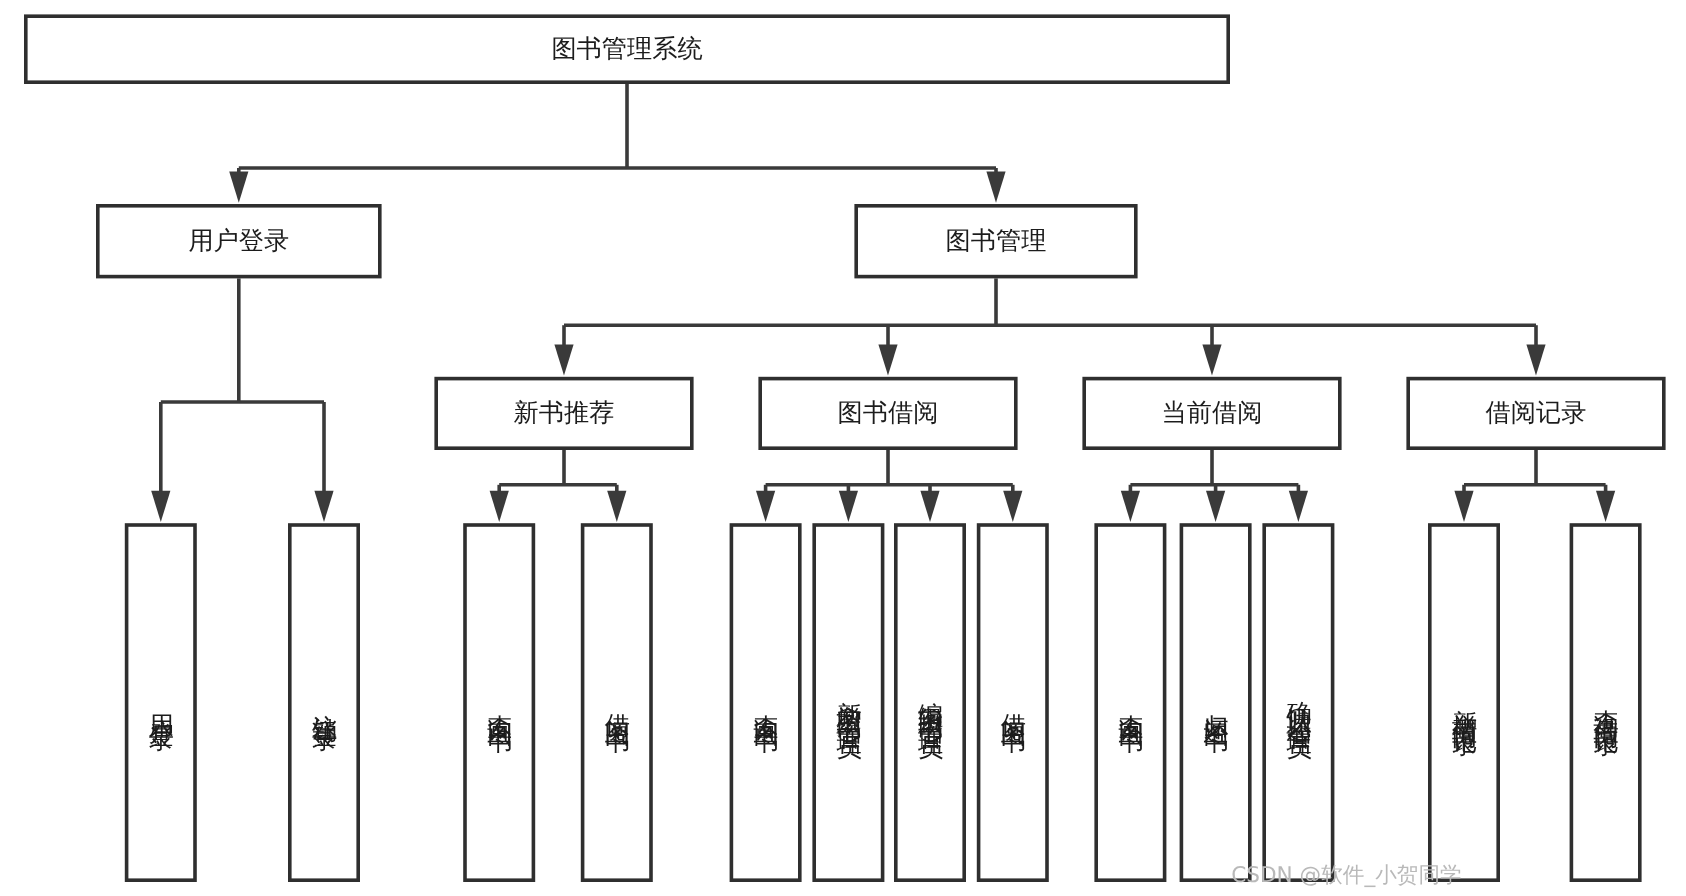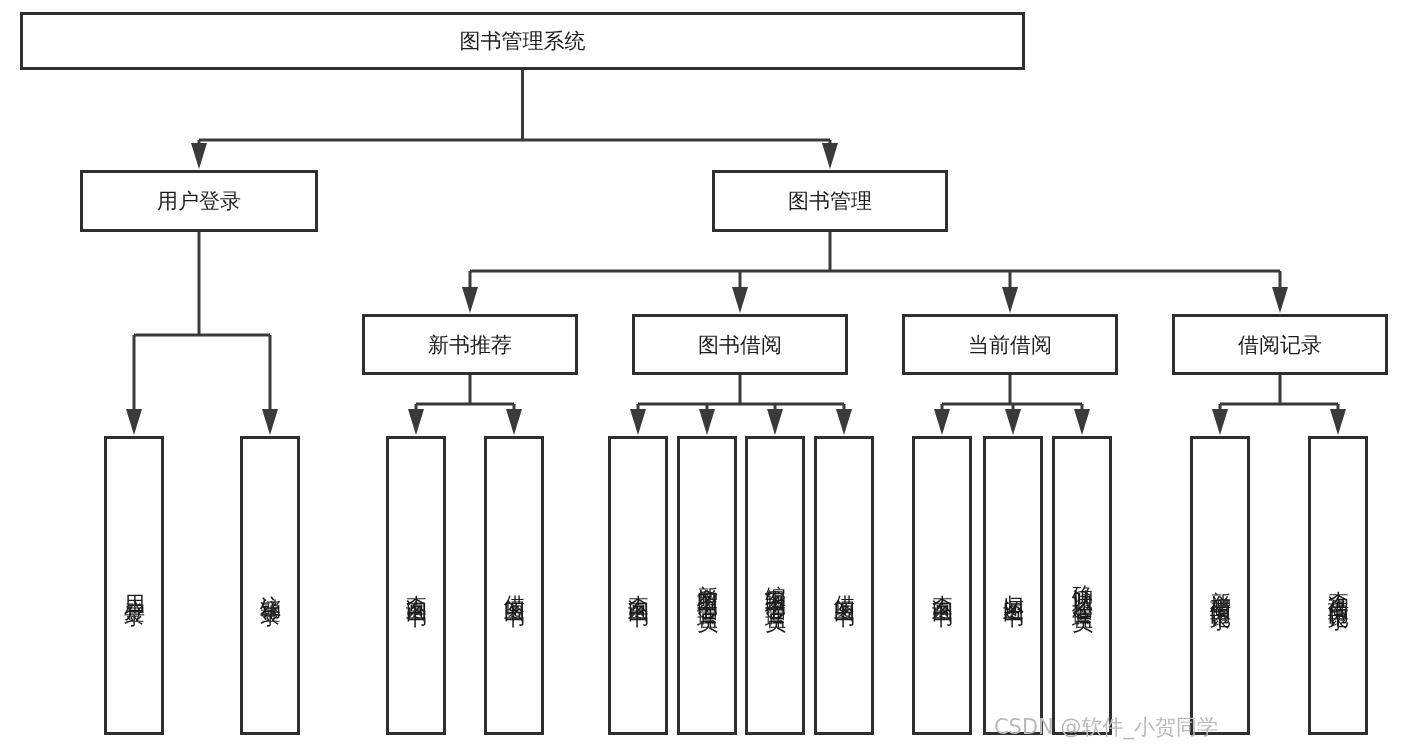--- a/index.html
+++ b/index.html
@@ -65,21 +65,21 @@
     line-height: 1;
     letter-spacing: 4px;
     color: #1c1c1c;
     white-space: nowrap;
   }
   .watermark {
     position: absolute;
     right: 8px;
     bottom: 6px;
     font-family: "DejaVu Sans", "Liberation Sans", sans-serif;
-    font-size: 21px;
+    font-size: 18px;
     color: #b9b9b9;
     white-space: nowrap;
     user-select: none;
   }
 </style>
 </head>
 <body>
 
 <div id="diagram-root">
   <svg id="tree-svg" viewBox="0 0 1405 747" xmlns="http://www.w3.org/2000/svg">

